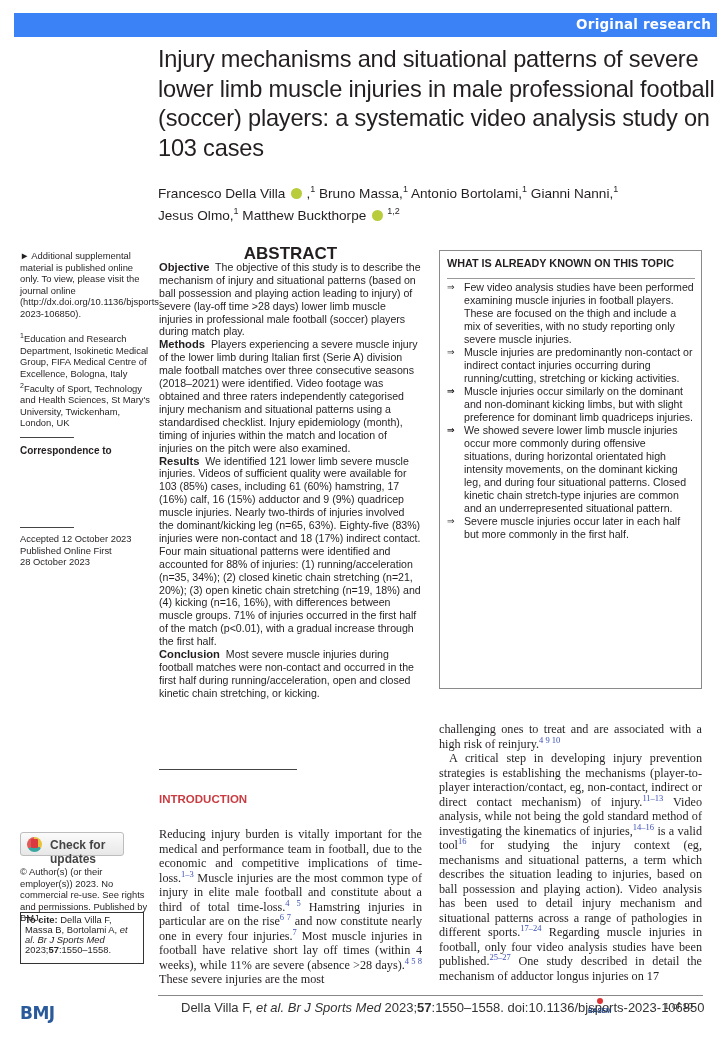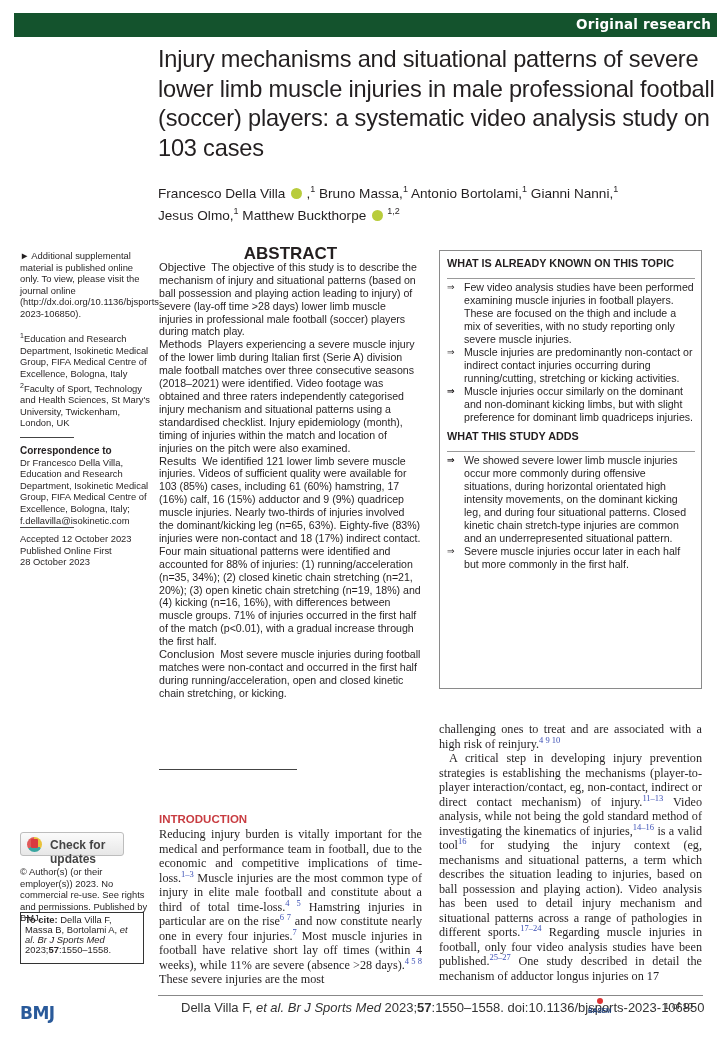--- a/index.html
+++ b/index.html
@@ -1,19 +1,19 @@
 <!DOCTYPE html>
 <html><head>
 <meta charset="utf-8">
 <style>
   * { margin: 0; padding: 0; box-sizing: border-box; }
   html, body { width: 726px; height: 1040px; background: #ffffff; overflow: hidden; }
   body { position: relative; font-family: "Liberation Sans", sans-serif; color: #231f20; }
 
-  .topbar { position: absolute; left: 14px; top: 13px; width: 703px; height: 24px; background: #14532d; }
+  .topbar { position: absolute; left: 14px; top: 13px; width: 703px; height: 24px; background: #3b82f6; }
   .topbar .label { position: absolute; right: 6px; top: 3px; color: #fff; font-family: "DejaVu Sans", sans-serif; font-weight: bold; font-size: 13.5px; letter-spacing: 0.2px; }
 
   .title { position: absolute; left: 158px; top: 45px; width: 560px; font-family: "Liberation Sans", sans-serif; font-size: 23.6px; line-height: 29.5px; color: #231f20; letter-spacing: -0.2px; }
 
   .authors { position: absolute; left: 158px; top: 183px; width: 560px; font-size: 13.6px; line-height: 22px; color: #231f20; }
   .authors sup { font-size: 9px; vertical-align: 6px; line-height: 0; }
   .orcid { display: inline-block; width: 11px; height: 11px; border-radius: 50%; background: #b8cc3c; vertical-align: -1px; margin: 0 4px 0 6px; position: relative; }
   .orcid::after { content: "iD"; position: absolute; left: 1.5px; top: 1.5px; font-size: 6px; color: #fff; font-weight: bold; }
 
   .sidebar { position: absolute; left: 20px; width: 130px; font-size: 9.4px; line-height: 11.6px; color: #231f20; }
@@ -24,31 +24,31 @@
   .checkupd .ic { position: absolute; left: 6px; top: 4px; width: 15px; height: 15px; border-radius: 50%; background: conic-gradient(#e9c23a 0 33%, #3aa6a0 33% 66%, #e05a5a 66% 100%); }
   .checkupd .ic::after { content: ""; position: absolute; left: 4px; top: 2px; width: 7px; height: 9px; background: #d9393f; border-radius: 1px; }
   .checkupd .txt { position: absolute; left: 29px; top: 5px; }
 
   .cite { position: absolute; left: 20px; top: 912px; width: 124px; height: 52px; border: 1px solid #333; padding: 2px 4px; font-size: 9.4px; line-height: 10px; }
 
   .bmj { position: absolute; left: 20px; top: 1003px; font-family: "DejaVu Sans", sans-serif; font-weight: bold; font-size: 17px; color: #2a5a9a; letter-spacing: -0.5px; }
 
   .abstract { position: absolute; left: 159px; top: 248px; width: 263px; font-size: 10.6px; line-height: 12.9px; color: #231f20; }
   .abstract .h { font-weight: bold; font-size: 17px; text-align: center; }
-  .abstract b { font-weight: normal; font-size: 11.2px; }
+  .abstract b { font-weight: bold; font-size: 11.2px; }
   .abs-rule { position: absolute; left: 159px; top: 769px; width: 138px; height: 1px; background: #444; }
 
   .box { position: absolute; left: 439px; top: 250px; width: 263px; height: 439px; border: 1px solid #8a8a8a; padding: 6px 6px 0 7px; font-size: 10.6px; line-height: 13px; }
   .box .bh { font-weight: bold; font-size: 10.8px; padding-bottom: 8px; border-bottom: 1px solid #999; margin-bottom: 2px; }
   .box ul { list-style: none; }
   .box li { position: relative; padding-left: 17px; }
   .box li .arr { position: absolute; left: 0; top: 0; font-size: 9px; }
   .box .bh2 { margin-top: 6px; }
 
-  .intro-h { position: absolute; left: 159px; top: 813px; font-weight: bold; font-size: 11.5px; color: #c83c41; }
+  .intro-h { position: absolute; left: 159px; top: 793px; font-weight: bold; font-size: 11.5px; color: #c83c41; }
   .serif { font-family: "Liberation Serif", serif; font-size: 12.2px; line-height: 14.5px; text-align: justify; color: #231f20; }
   .intro { position: absolute; left: 159px; top: 827px; width: 263px; }
   .right-body { position: absolute; left: 439px; top: 722px; width: 263px; }
   .right-body p { text-indent: 0; }
   .right-body .ind { text-indent: 10px; }
   .ref { color: #3b4fb5; font-size: 8.5px; vertical-align: 5px; line-height: 0; }
 
   .footrule { position: absolute; left: 158px; top: 995px; width: 545px; height: 1px; background: #888; }
   .footer { position: absolute; left: 181px; top: 1000px; font-size: 13px; color: #333; }
   .footer i { font-style: italic; }
@@ -76,21 +76,20 @@
 </div>
 
 <div class="sidebar" style="top:250px;">► Additional supplemental material is published online only. To view, please visit the journal online (http://dx.doi.org/10.1136/bjsports-2023-106850).</div>
 <div class="sidebar" style="top:330px;">
   <div><sup style="font-size:7px;">1</sup><span>Education and Research Department, Isokinetic Medical Group, FIFA Medical Centre of Excellence, Bologna, Italy</span></div>
   <div><sup style="font-size:7px;">2</sup><span>Faculty of Sport, Technology and Health Sciences, St Mary's University, Twickenham, London, UK</span></div>
 </div>
 <div class="rule-short" style="top:437px;"></div>
 <div class="sidebar" style="top:445px;">
   <b>Correspondence to</b>
-  <div>Dr Francesco Della Villa, Education and Research Department, Isokinetic Medical Group, FIFA Medical Centre of Excellence, Bologna, Italy; f.dellavilla@isokinetic.com</div>
 </div>
 <div class="rule-short" style="top:527px;"></div>
 <div class="sidebar" style="top:533px;">
   <div>Accepted 12 October 2023</div>
   <div>Published Online First</div>
   <div>28 October 2023</div>
 </div>
 
 <div class="checkupd">
   <span class="ic"></span>
@@ -114,21 +113,20 @@
 <div class="abs-rule"></div>
 
 <div class="box">
   <div class="bh">WHAT IS ALREADY KNOWN ON THIS TOPIC</div>
   <ul>
     <li><span class="arr">⇒</span><span>Few video analysis studies have been performed examining muscle injuries in football players. These are focused on the thigh and include a mix of severities, with no study reporting only severe muscle injuries.</span></li>
     <li><span class="arr">⇒</span><span>Muscle injuries are predominantly non-contact or indirect contact injuries occurring during running/cutting, stretching or kicking activities.</span></li>
     <li><span class="arr">⇒</span></li>
     <li><span class="arr">⇒</span><span>Muscle injuries occur similarly on the dominant and non-dominant kicking limbs, but with slight preference for dominant limb quadriceps injuries.</span></li>
   </ul>
-  <div class="bh bh2">WHAT THIS STUDY ADDS</div>
   <ul>
     <li><span class="arr">⇒</span></li>
     <li><span class="arr">⇒</span><span>We showed severe lower limb muscle injuries occur more commonly during offensive situations, during horizontal orientated high intensity movements, on the dominant kicking leg, and during four situational patterns. Closed kinetic chain stretch-type injuries are common and an underrepresented situational pattern.</span></li>
     <li><span class="arr">⇒</span><span>Severe muscle injuries occur later in each half but more commonly in the first half.</span></li>
   </ul>
 </div>
 
 <div class="intro-h">INTRODUCTION</div>
 <div class="intro serif">
   <span>Reducing injury burden is vitally important for the medical and performance team in football, due to the economic and competitive implications of time-loss.</span><sup class="ref">1–3</sup><span> Muscle injuries are the most common type of injury in elite male football and constitute about a third of total time-loss.</span><sup class="ref">4 5</sup><span> Hamstring injuries in particular are on the rise</span><sup class="ref">6 7</sup><span> and now constitute nearly one in every four injuries.</span><sup class="ref">7</sup><span> Most muscle injuries in football have relative short lay off times (within 4 weeks), while 11% are severe (absence &gt;28 days).</span><sup class="ref">4 5 8</sup><span> These severe injuries are the most</span>

